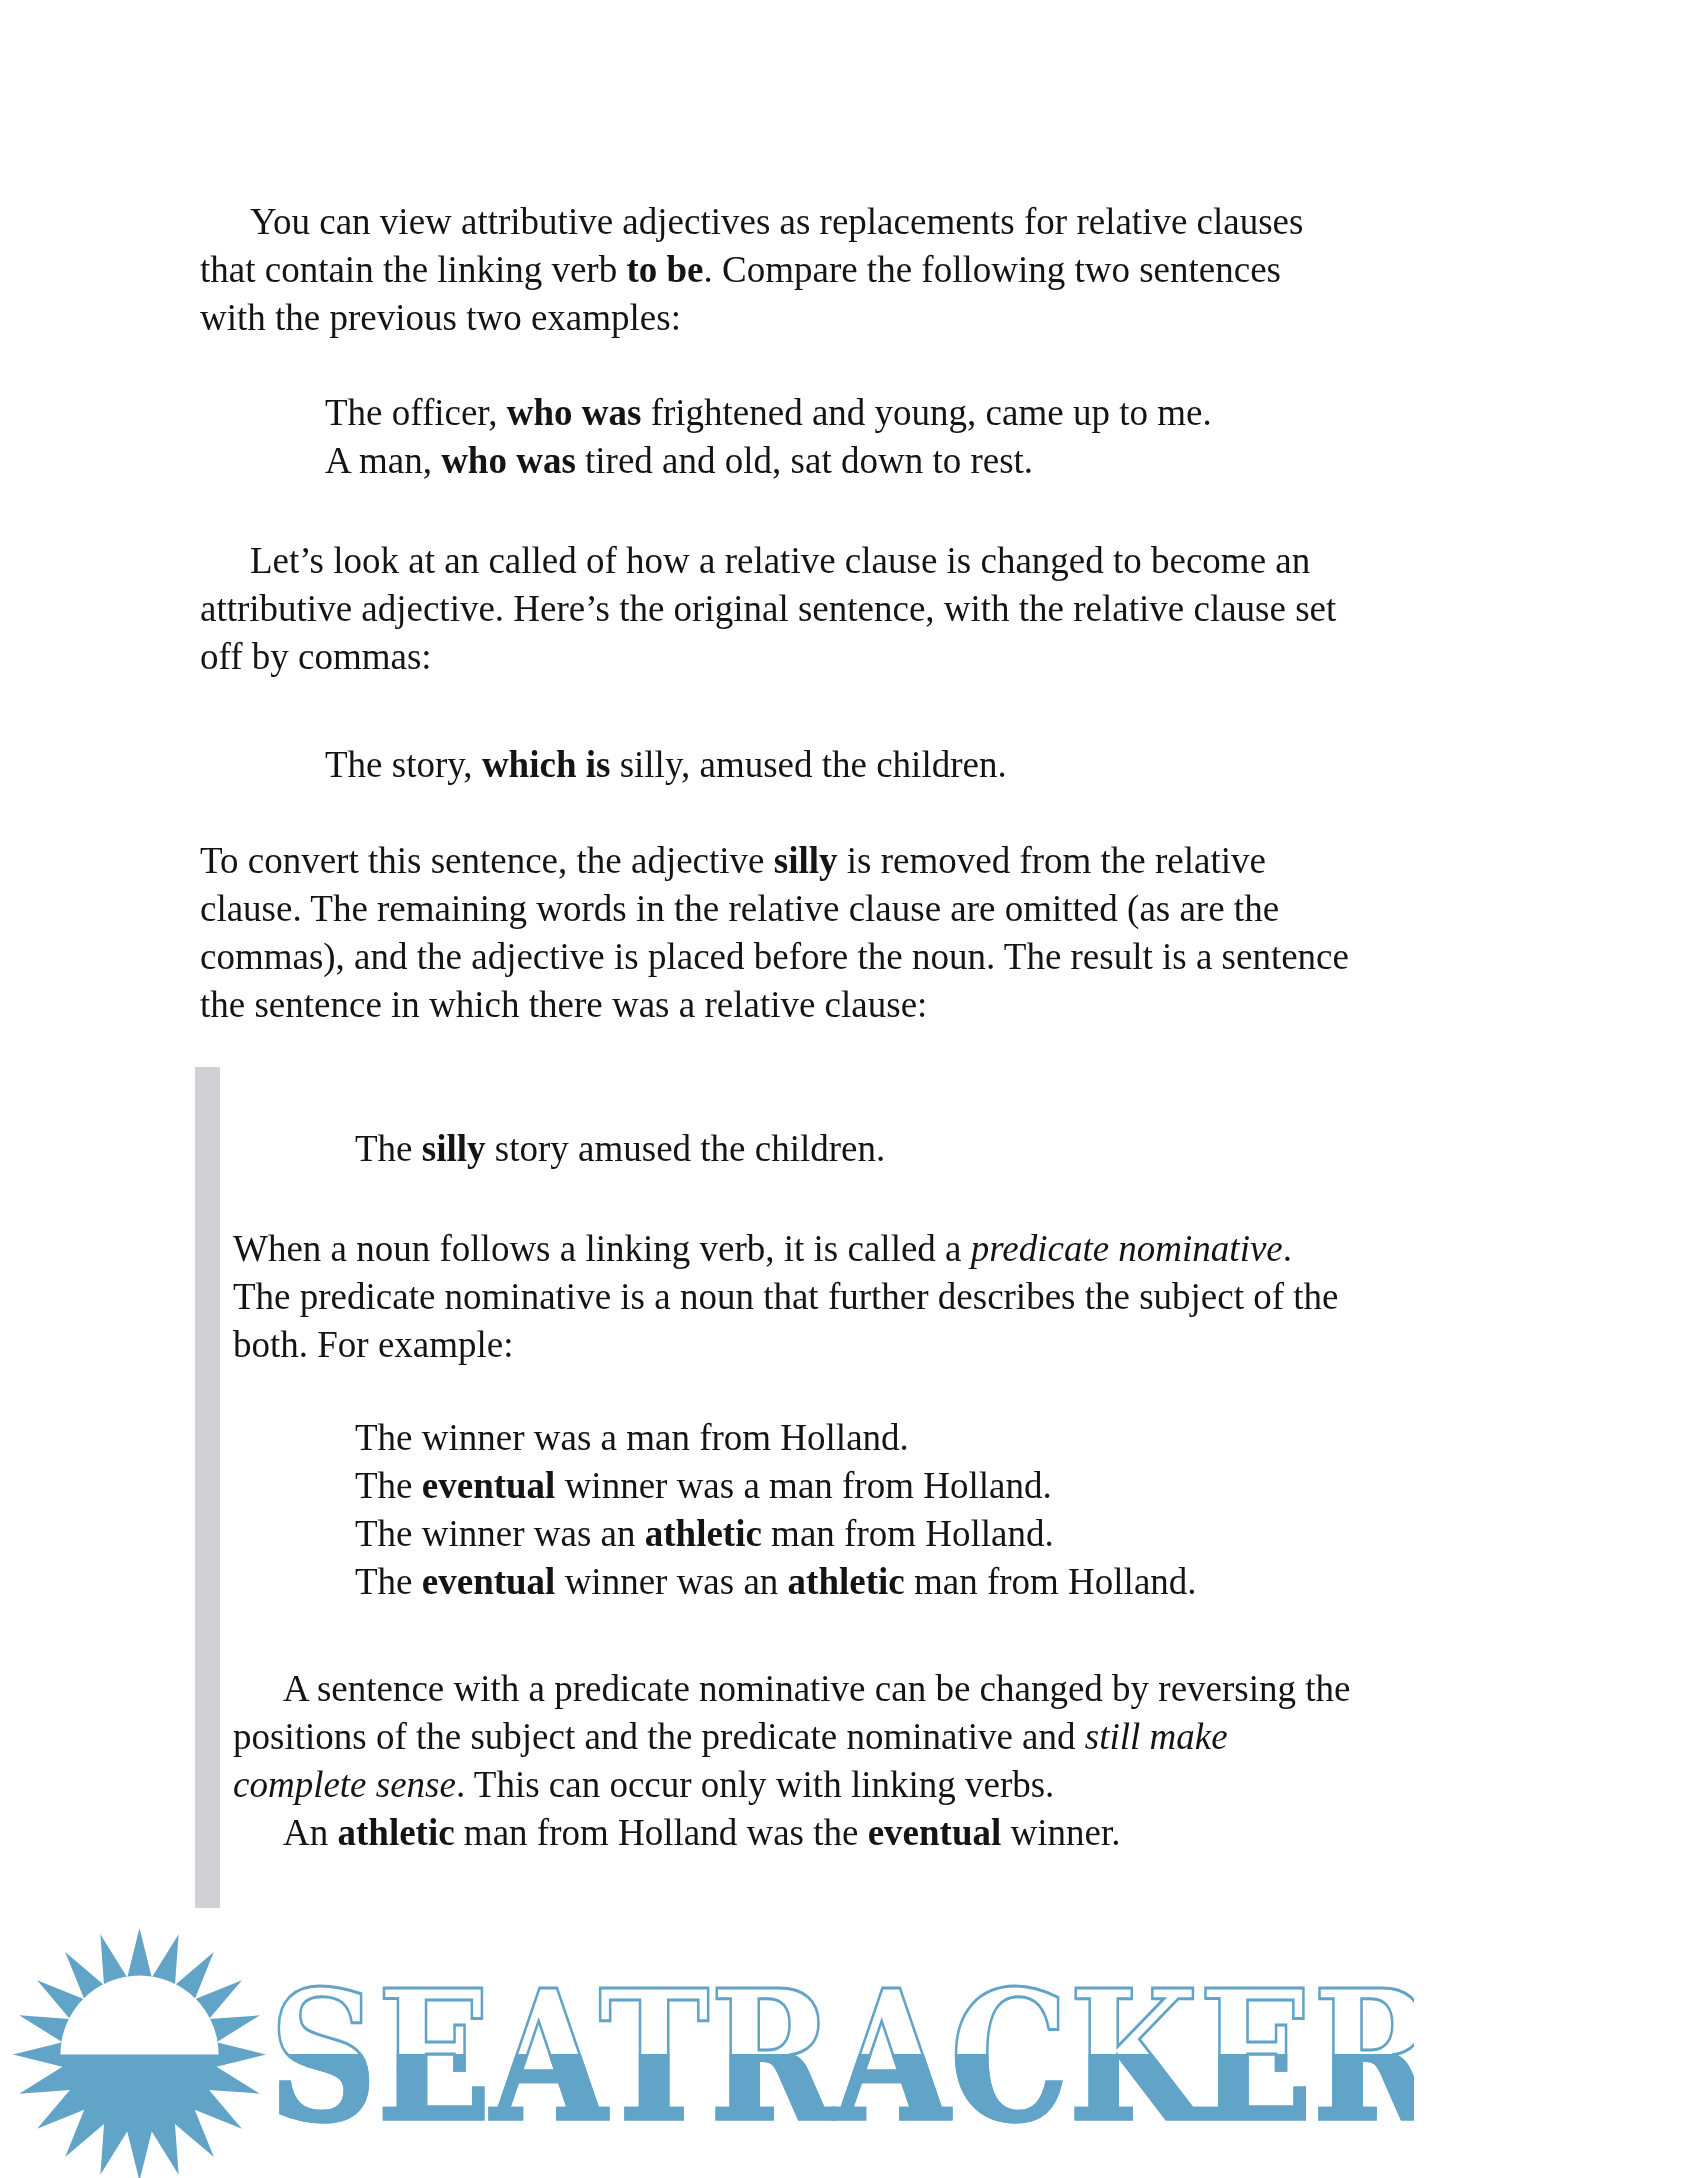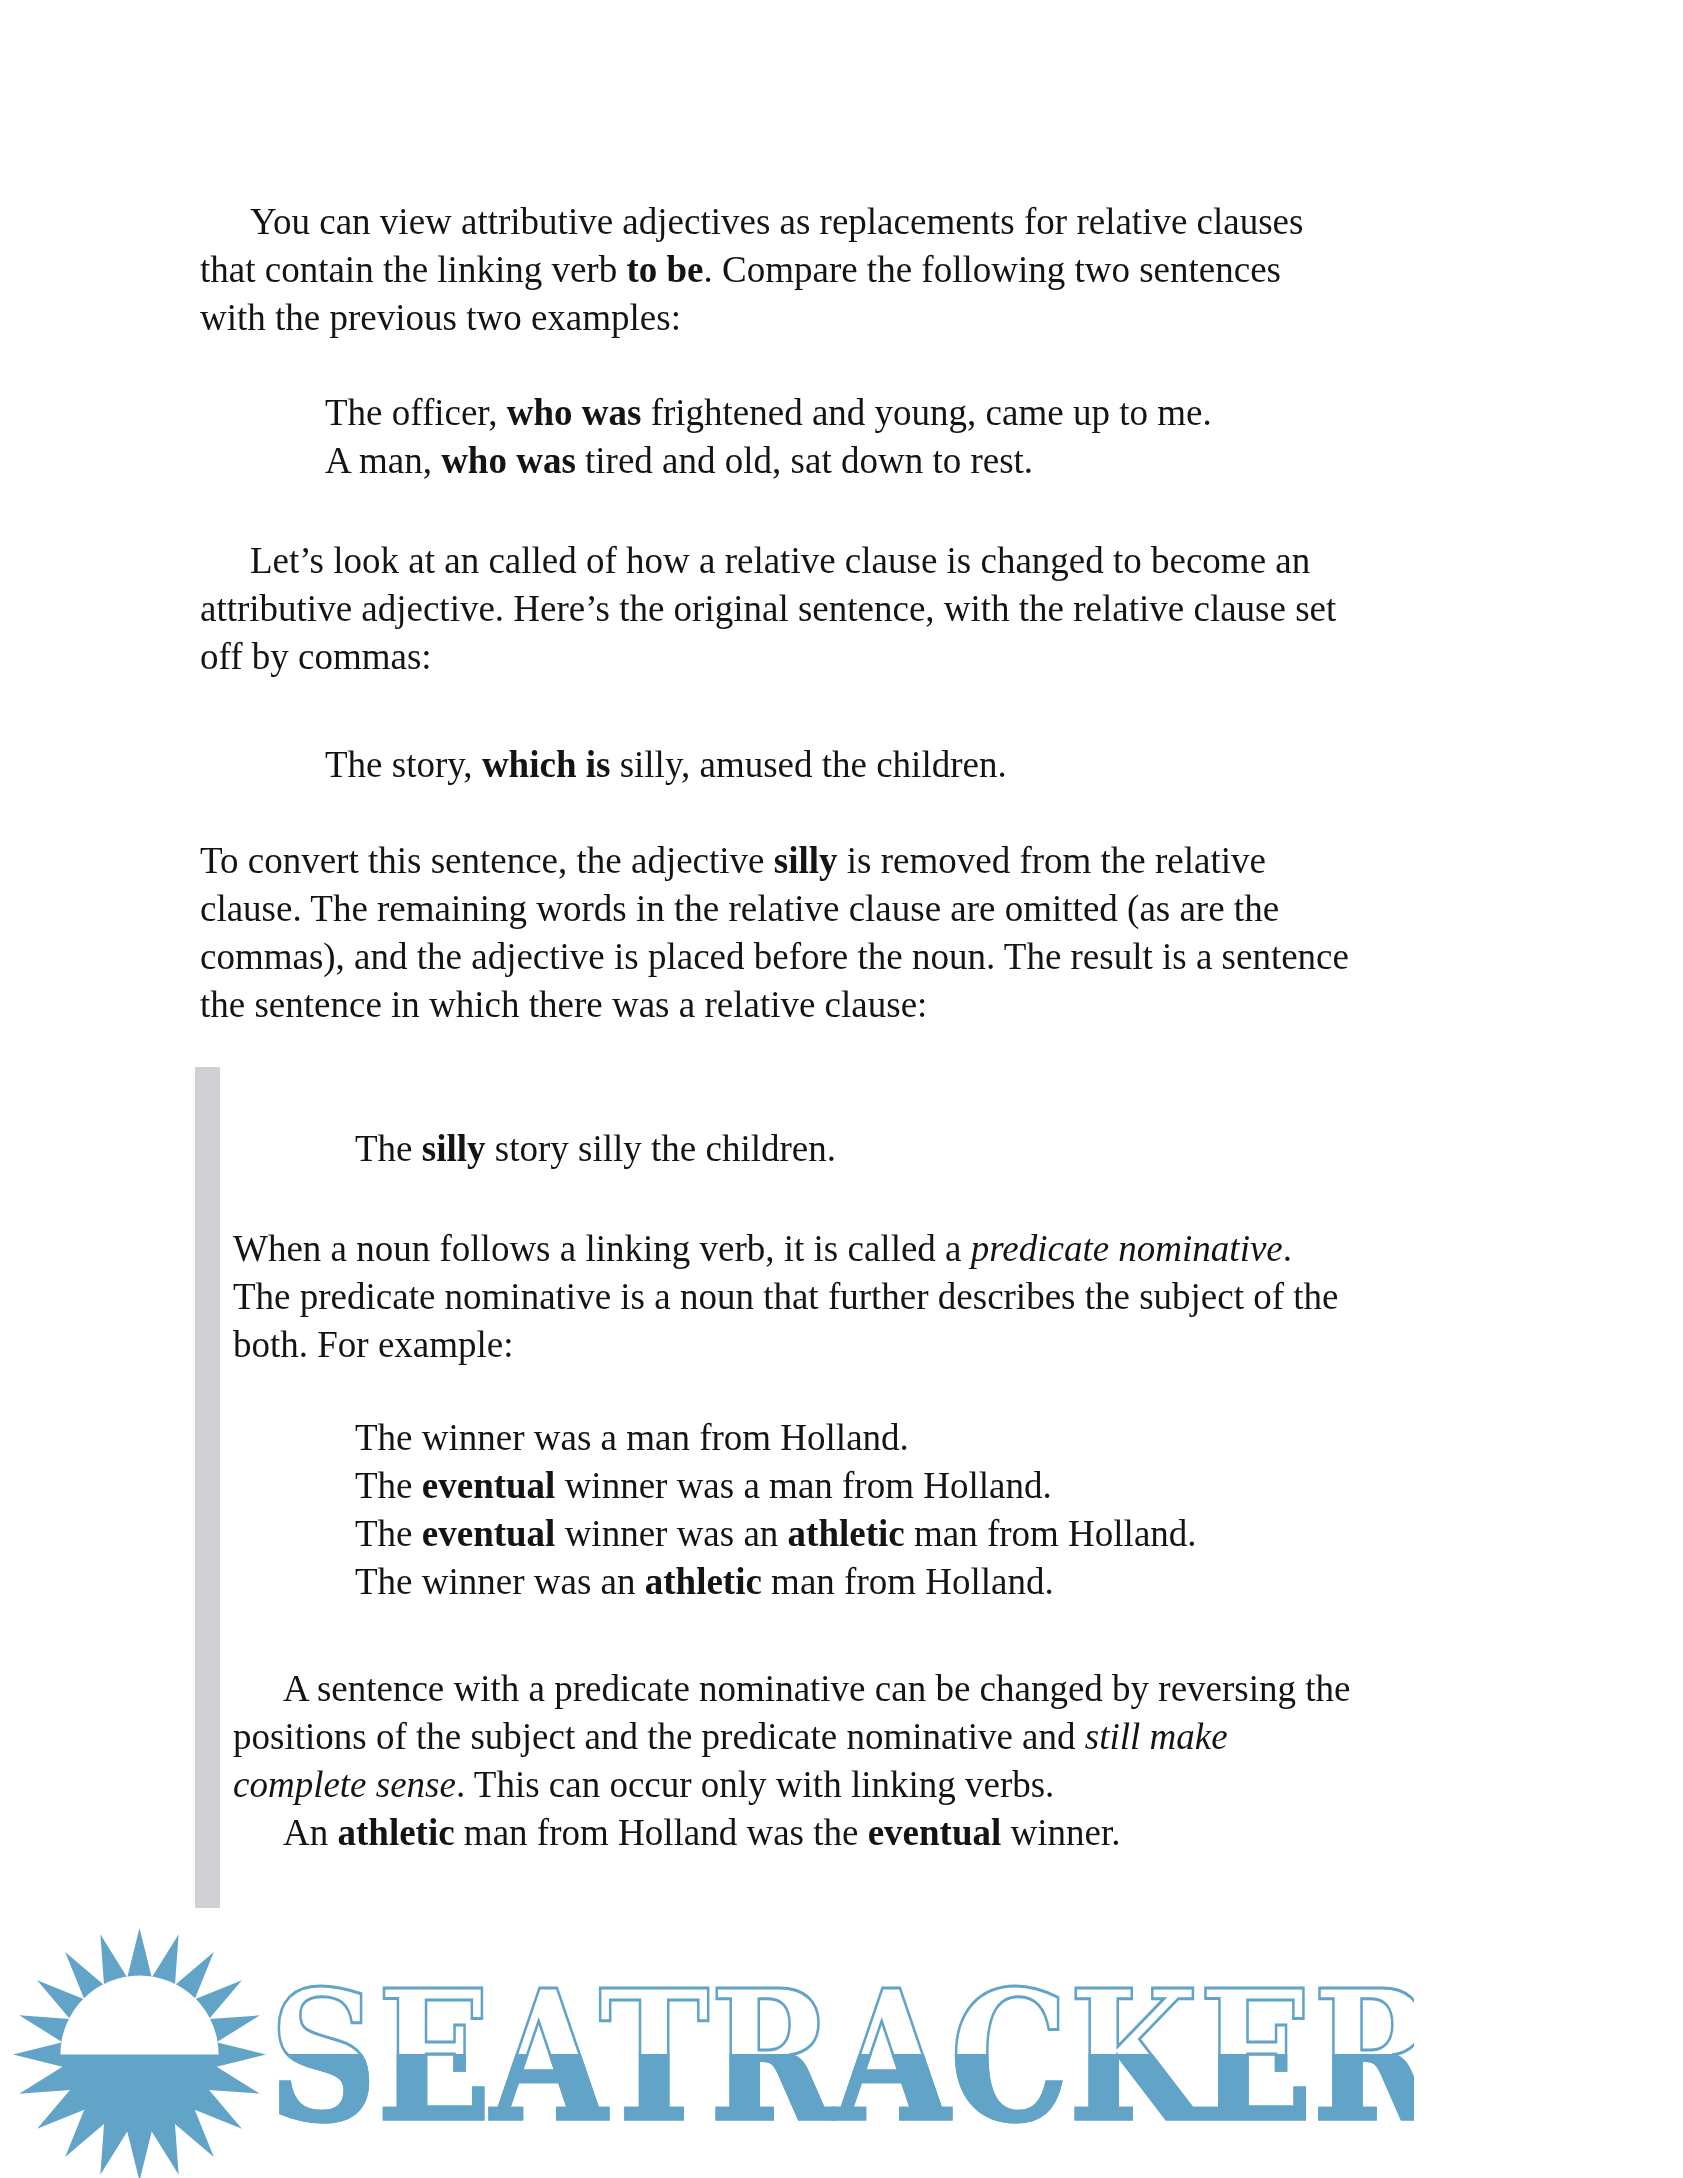--- a/index.html
+++ b/index.html
@@ -86,32 +86,32 @@
         <div class="block main-block" style="margin-top: 48px;">
           <div class="line"><span>To convert this sentence, the adjective </span><span class="b">silly</span><span> is removed from the relative</span></div>
           <div class="line"><span>clause. The remaining words in the relative clause are omitted (as are the</span></div>
           <div class="line"><span>commas), and the adjective is placed before the noun. The result is a sentence</span></div>
           <div class="line"><span>the sentence in which there was a relative clause:</span></div>
         </div>
       </div>
     <div class="quote-section" id="quote-section" style="margin-top: 38px;">
 
     <div class="block quote-block example" style="margin-top: 58px;">
-          <div class="line"><span>The </span><span class="b">silly</span><span> story silly the children.</span></div>
+          <div class="line"><span>The </span><span class="b">silly</span><span> story amused the children.</span></div>
         </div>
         <div class="block quote-block" style="margin-top: 52px;">
           <div class="line"><span>When a noun follows a linking verb, it is called a </span><span class="i">predicate nominative</span><span>.</span></div>
           <div class="line"><span>The predicate nominative is a noun that further describes the subject of the</span></div>
           <div class="line"><span>both. For example:</span></div>
         </div>
         <div class="block quote-block example" style="margin-top: 45px;">
           <div class="line"><span>The winner was a man from Holland.</span></div>
           <div class="line"><span>The </span><span class="b">eventual</span><span> winner was a man from Holland.</span></div>
+          <div class="line"><span>The winner was an </span><span class="b">athletic</span><span> man from Holland.</span></div>
           <div class="line"><span>The </span><span class="b">eventual</span><span> winner was an </span><span class="b">athletic</span><span> man from Holland.</span></div>
-          <div class="line"><span>The winner was an </span><span class="b">athletic</span><span> man from Holland.</span></div>
         </div>
         <div class="block quote-block first-indent" style="margin-top: 59px;">
           <div class="line"><span>A sentence with a predicate nominative can be changed by reversing the</span></div>
           <div class="line"><span>positions of the subject and the predicate nominative and </span><span class="i">still make</span></div>
           <div class="line"><span class="i">complete sense</span><span>. This can occur only with linking verbs.</span></div>
         </div>
         <div class="block quote-block first-indent" style="margin-top: 0px;">
           <div class="line"><span>An </span><span class="b">athletic</span><span> man from Holland was the </span><span class="b">eventual</span><span> winner.</span></div>
         </div>
       </div>

